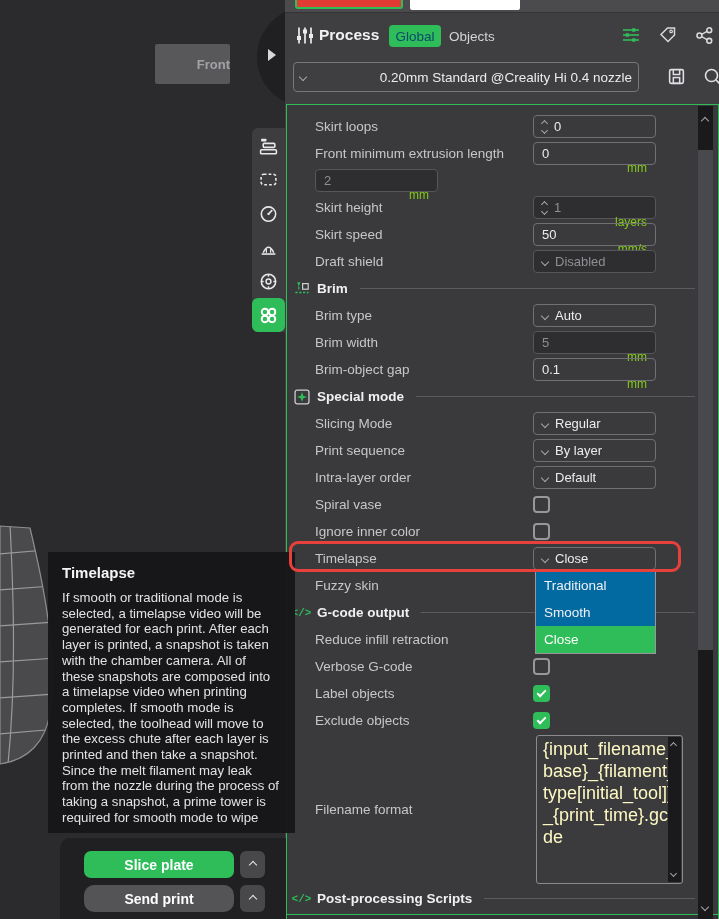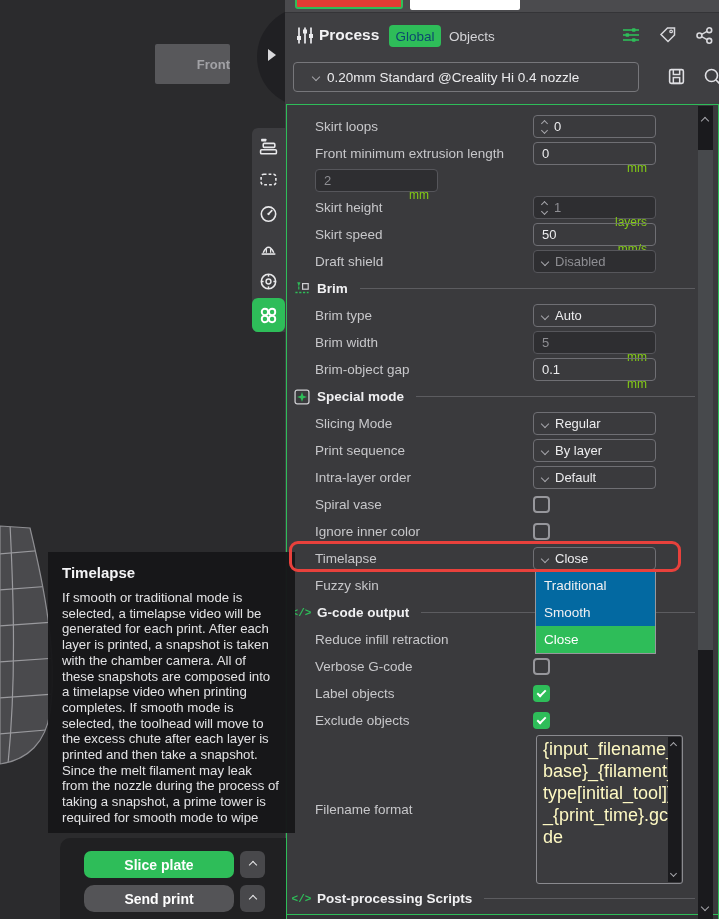--- a/index.html
+++ b/index.html
@@ -26,21 +26,21 @@
   .bar-red{position:absolute;left:10px;top:0;width:108px;height:9px;background:#E23B33;border:2px solid var(--green);border-top:none;border-radius:0 0 3px 3px;}
   .bar-white{position:absolute;left:125px;top:0;width:110px;height:10px;background:#FFFFFF;border-radius:0 0 2px 2px;}
 
   .p-icon{position:absolute;left:10px;top:26px;}
   .p-title{position:absolute;left:34px;top:26px;font-size:15.5px;font-weight:bold;color:#F2F2F4;}
   .tab-global{position:absolute;left:104px;top:25px;width:52px;height:22px;background:var(--green);border-radius:4px;
     display:flex;align-items:center;justify-content:center;color:#0c4a6e;font-size:13.5px;}
   .tab-objects{position:absolute;left:164px;top:29px;font-size:13.5px;color:#D4D4D7;}
   .hicon{position:absolute;top:26px;}
   .preset{position:absolute;left:8px;top:62px;width:346px;height:30px;border:1px solid #77777B;border-radius:4px;
-    display:flex;align-items:center;gap:8px;padding:0 19px;font-size:13.5px;color:#ECECEE;}
+    display:flex;align-items:center;gap:8px;padding:0 6px;font-size:13.5px;color:#ECECEE;justify-content:space-between;}
   .picon{position:absolute;top:67px;}
 
   
   .settings{position:absolute;left:1px;top:104px;right:0;bottom:0;background:#3A3A3D;
     border-top:1px solid var(--green);border-left:1px solid var(--green);}
   .edge-r{position:absolute;right:0;top:0;bottom:0;width:1px;background:var(--green);z-index:6;}
   .edge-b{position:absolute;left:0;right:0;top:809px;height:1px;background:var(--green);z-index:6;}
   .below{position:absolute;left:0;right:0;top:810px;bottom:0;background:#333336;}
   .rows{padding-top:8px;}
 

